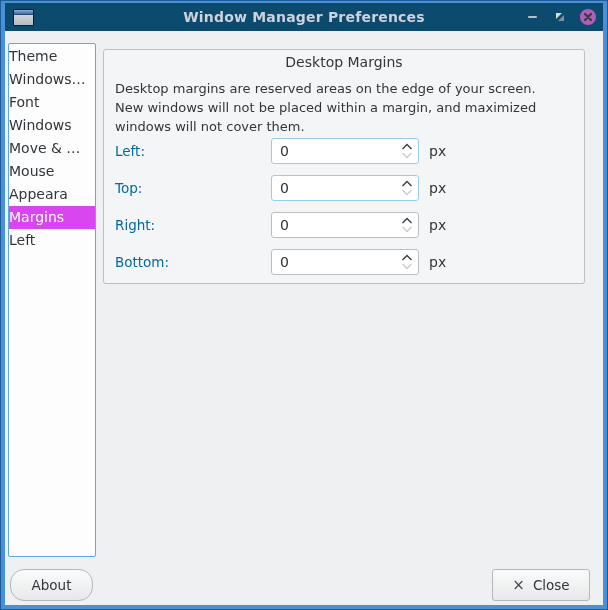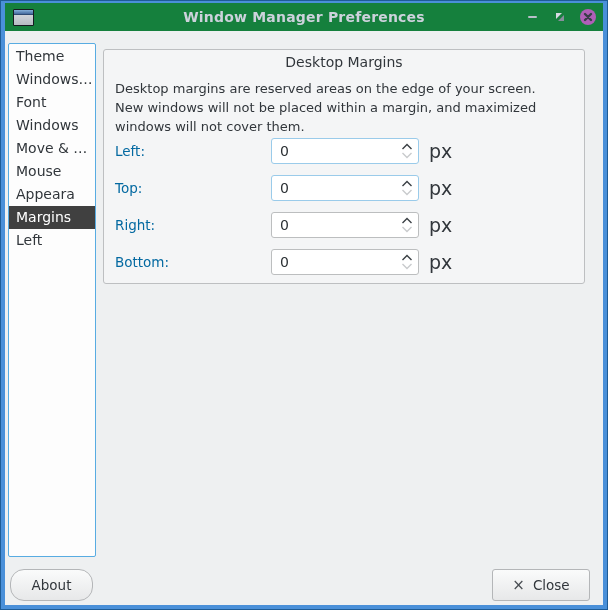--- a/index.html
+++ b/index.html
@@ -17,21 +17,21 @@
     position:absolute; inset:0;
     border-top:2px solid #4a90d9;
     border-left:4px solid #4a90d9;
     border-right:4px solid #4a90d9;
     border-bottom:4px solid #4a90d9;
     pointer-events:none; z-index:50;
   }
 
   
   .titlebar {
-    height:30px; background:#15803d;
+    height:30px; background:#0c4a6e;
     display:flex; align-items:center;
     position:relative; flex:0 0 auto;
     padding:2px 8px 0 12px;
   }
   .app-icon {
     width:21px; height:17px;
     border:1px solid #171a21; border-radius:1px;
     background:linear-gradient(#dde1e6, #b6bbc3);
     overflow:hidden;
   }
@@ -65,26 +65,25 @@
 
   
   .sidebar {
     position:absolute; left:7px; top:12px; width:88px; height:514px;
     background:#fdfdfd;
     border:1px solid #58ace2; border-radius:2px;
     overflow:hidden; padding-top:1px;
   }
   .sidebar-item {
     height:23px; line-height:23px;
-    padding-left:7px;
     font-size:14px; color:#31363b;
     white-space:nowrap; overflow:hidden;
     cursor:pointer;
   }
-  .sidebar-item.selected { background:#404040; color:#ffffff; }
+  .sidebar-item.selected { background:#d946ef; color:#ffffff; }
 
   
   .frame {
     position:absolute; left:102px; top:18px; width:482px; height:235px;
     background:#f4f5f6;
     border:1px solid #bdbfc1; border-radius:3px;
   }
   .frame-title {
     position:absolute; top:4px; left:0; right:0;
     text-align:center; font-size:14px; color:#31363b;
@@ -105,21 +104,21 @@
     font-family:"DejaVu Sans", sans-serif; font-size:14px;
     padding:0 24px 0 8px; outline:none;
   }
   .spinbox.focused .spin-input { border-color:#9acbea; }
   .spin-buttons {
     position:absolute; right:5px; top:2px; bottom:2px; width:14px;
     display:flex; flex-direction:column; align-items:center; justify-content:center;
     cursor:pointer;
   }
   .spin-buttons svg { display:block; }
-  .unit-label { margin-left:10px; font-size:19px; color:#31363b; }
+  .unit-label { margin-left:10px; font-size:14px; color:#31363b; }
 
   
   .btn {
     position:absolute; bottom:8px; height:32px;
     display:flex; align-items:center; justify-content:center; gap:8px;
     background:linear-gradient(#fafbfb, #e7e8e9);
     border:1px solid #b4b6b8; border-radius:3px;
     font-size:13.5px; color:#31363b;
     cursor:pointer;
   }

